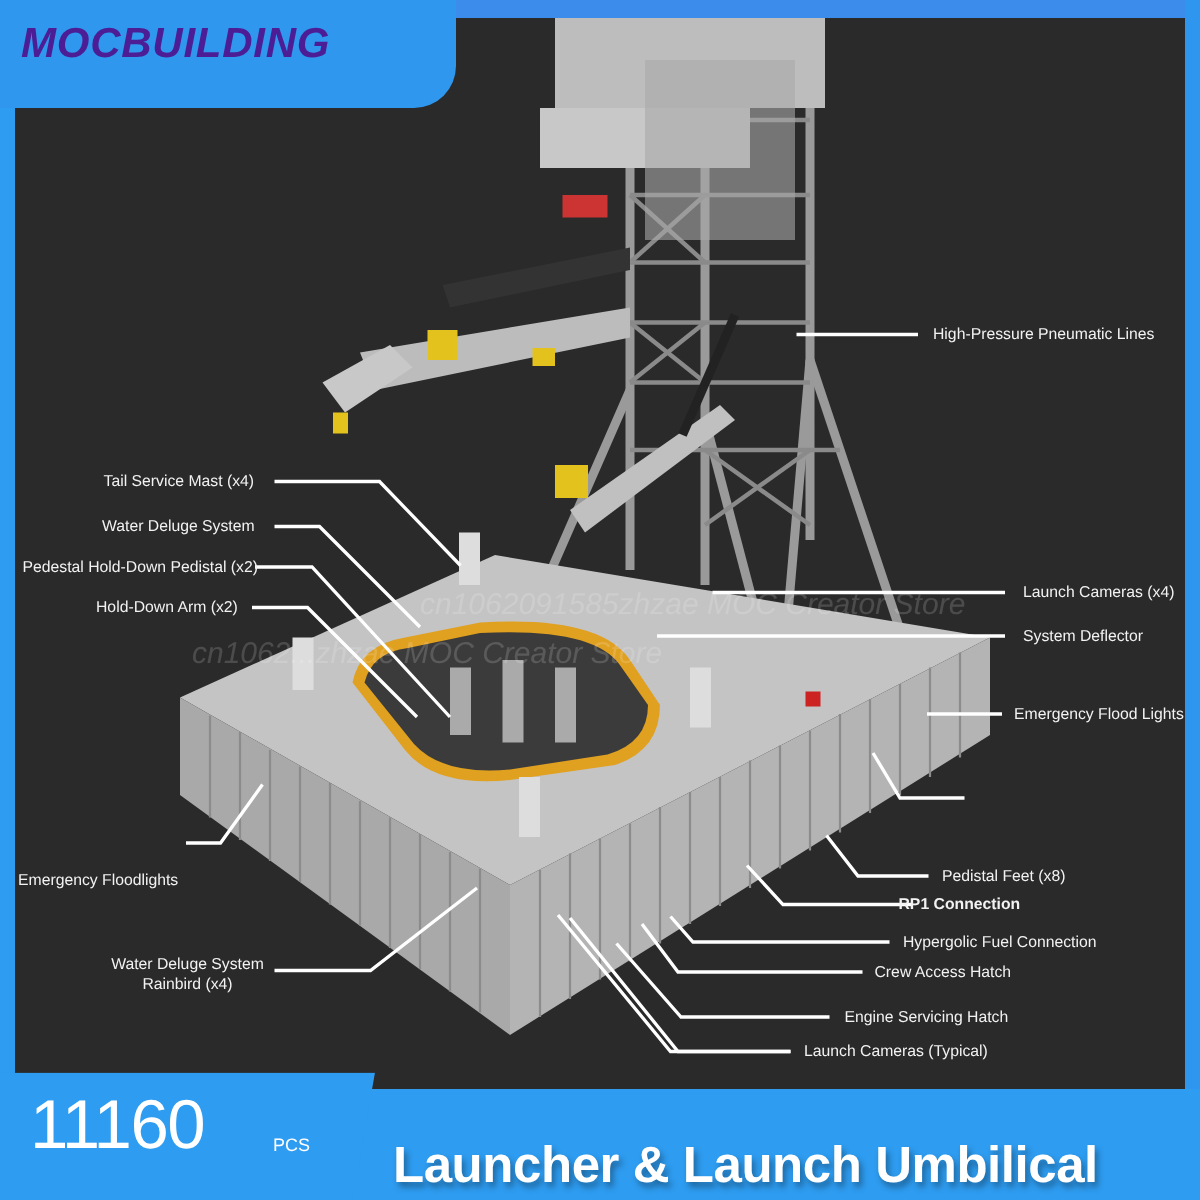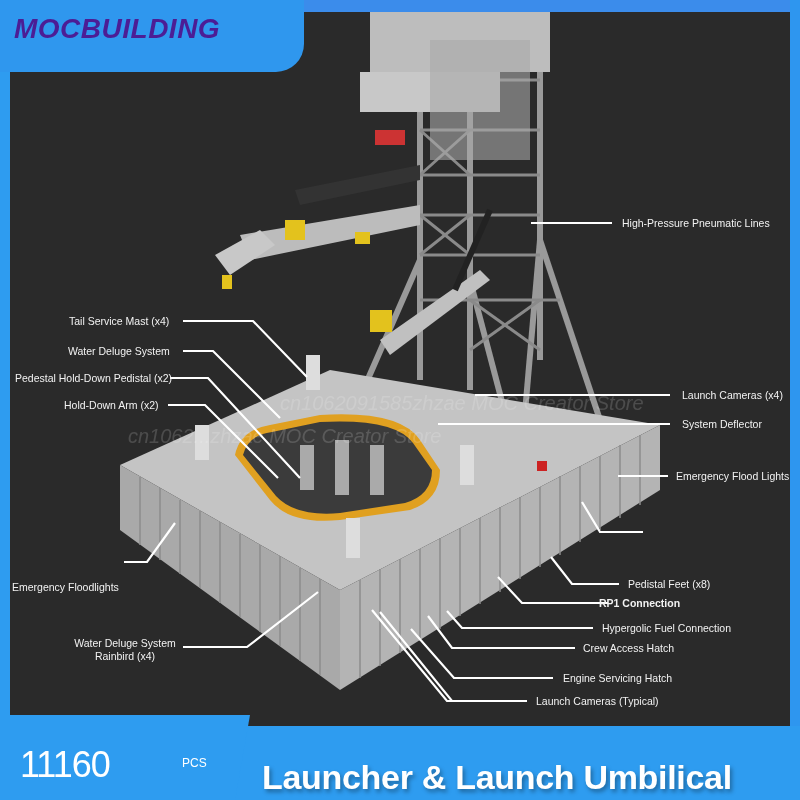--- a/index.html
+++ b/index.html
@@ -5,21 +5,21 @@
   html, body { margin: 0; padding: 0; }
   body { width: 800px; height: 800px; position: relative; overflow: hidden; background: #3a8ee8; font-family: "Liberation Sans", sans-serif; }
   .frame-top { position: absolute; left: 0; top: 0; width: 800px; height: 12px; background: #3b8ceb; }
   .frame-left { position: absolute; left: 0; top: 0; width: 10px; height: 800px; background: #2e9cf0; }
   .frame-right { position: absolute; right: 0; top: 0; width: 10px; height: 800px; background: #2e96ef; }
   .canvas { position: absolute; left: 10px; top: 12px; width: 780px; height: 714px; background: #2a2a2a; overflow: hidden; }
   .brand { position: absolute; left: 0; top: 0; width: 304px; height: 72px; background: #2f97ee; border-bottom-right-radius: 28px; z-index: 5; }
   .brand-text { position: absolute; left: 14px; top: 13px; color: #4c1d95; font-size: 28px; font-weight: bold; font-style: italic; letter-spacing: 0.5px; }
   .footer { position: absolute; left: 0; top: 726px; width: 800px; height: 74px; background: #2e9cf0; }
   .footer-tab { position: absolute; left: 0; top: 715px; width: 250px; height: 85px; background: #2e9cf0; clip-path: polygon(0 0, 100% 0, 94% 100%, 0 100%); }
-  .pcs-num { position: absolute; left: 20px; top: 722px; color: #fff; font-size: 36px; font-weight: normal; letter-spacing: -1px; margin-top: 22px; }
+  .pcs-num { position: absolute; left: 20px; top: 722px; color: #fff; font-size: 46px; font-weight: normal; letter-spacing: -1px; }
   .pcs-unit { position: absolute; left: 182px; top: 756px; color: #fff; font-size: 12px; }
   .product-title { position: absolute; left: 262px; top: 748px; color: #fff; font-size: 34px; font-weight: bold; text-shadow: 2px 3px 4px rgba(0,0,0,0.35); letter-spacing: -0.3px; margin-top: 10px; }
   .label { position: absolute; color: #f2f2f2; font-size: 10.5px; white-space: nowrap; line-height: 13px; }
   .label.center { text-align: center; }
   .leader { position: absolute; top: 0; left: 0; }
   .model { position: absolute; left: 0; top: 0; }
   .watermark { position: absolute; color: rgba(255,255,255,0.16); font-size: 20px; white-space: nowrap; font-style: italic; }
 </style>
 </head>
 <body>

